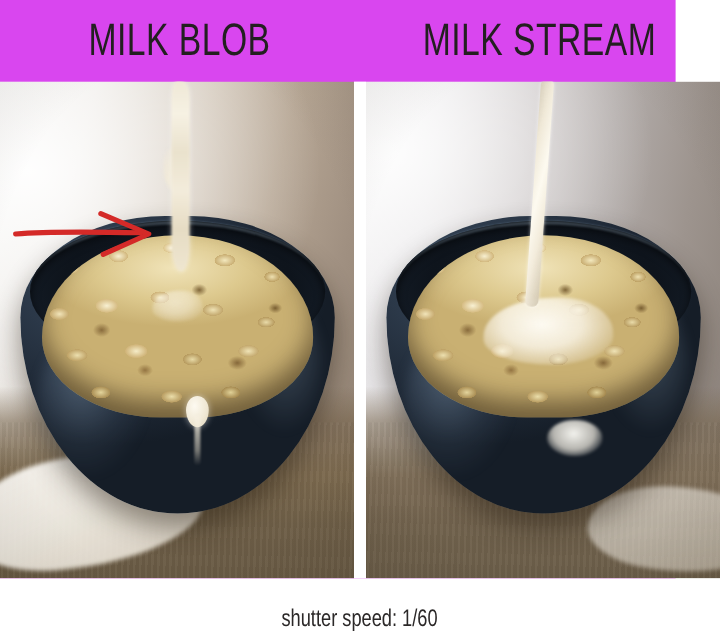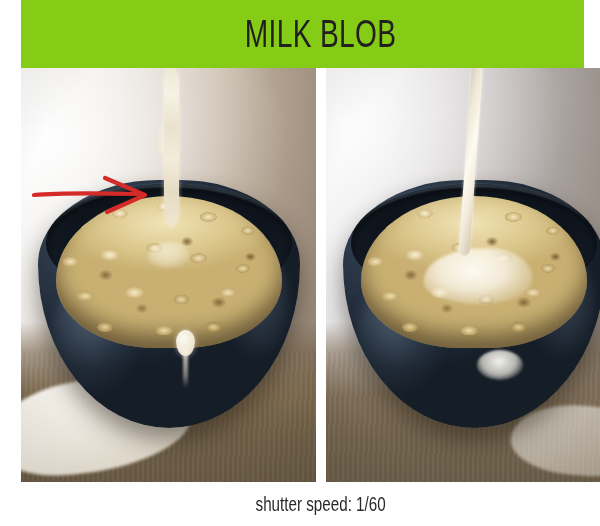--- a/index.html
+++ b/index.html
@@ -12,22 +12,21 @@
     height: 526px;
     overflow: hidden;
     font-family: "Liberation Sans", sans-serif;
     -webkit-font-smoothing: antialiased;
   }
 
   .infographic {
     position: relative;
     width: 563px;
     height: 526px;
-    background: #84cc16;
-    margin-left: 21px;
+    background: #d946ef;
   }
 
   
   .titles {
     position: absolute;
     top: 0;
     left: 0;
     width: 600px;
     height: 68px;
     display: flex;
@@ -397,20 +396,21 @@
 
   
   .captions {
     position: absolute;
     top: 482px;
     left: 0;
     width: 600px;
     height: 44px;
     display: flex;
     background: #ffffff;
+    align-items: flex-end;
   }
   .caption-cell {
     flex: 1 1 50%;
     display: flex;
     align-items: center;
     justify-content: center;
   }
   .caption-text {
     font-family: "Liberation Sans Narrow", "Liberation Sans", sans-serif;
     font-size: 20px;
@@ -432,20 +432,23 @@
   }
 </style>
 </head>
 <body>
 
 <div class="infographic">
 
   <div class="titles">
     <div class="title-cell">
       <div class="title-text">MILK BLOB</div>
+    </div>
+    <div class="title-cell">
+      <div class="title-text">MILK STREAM</div>
     </div>
   </div>
 
   <div class="panels">
 
     <div class="panel panel-left">
       <div class="photo">
         <div class="bg-left"></div>
         <div class="table-surface"></div>
         <div class="table-grain"></div>

